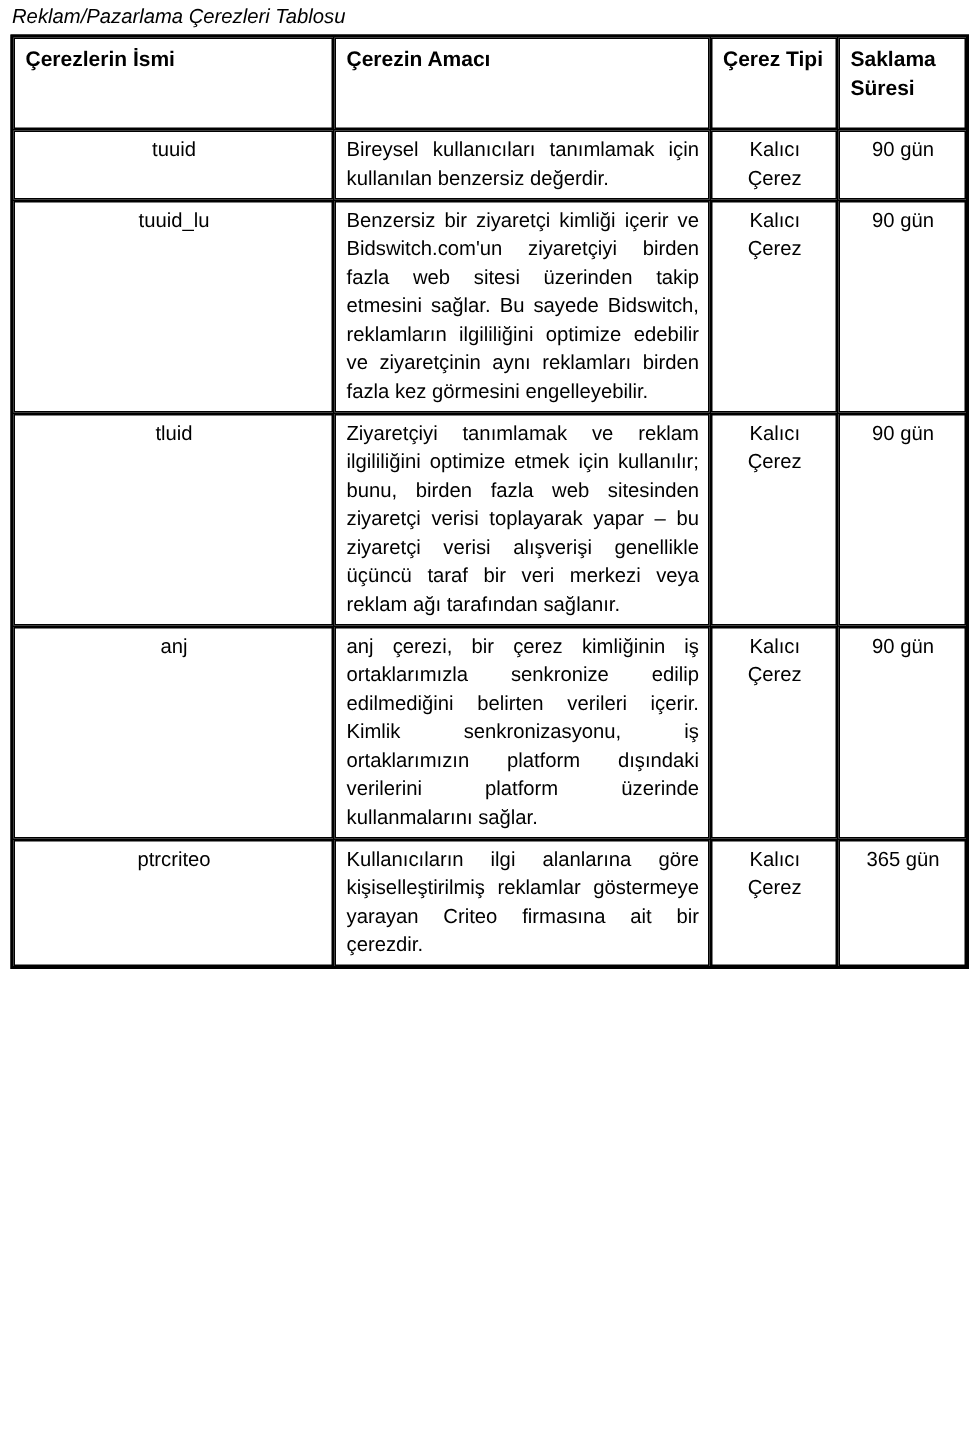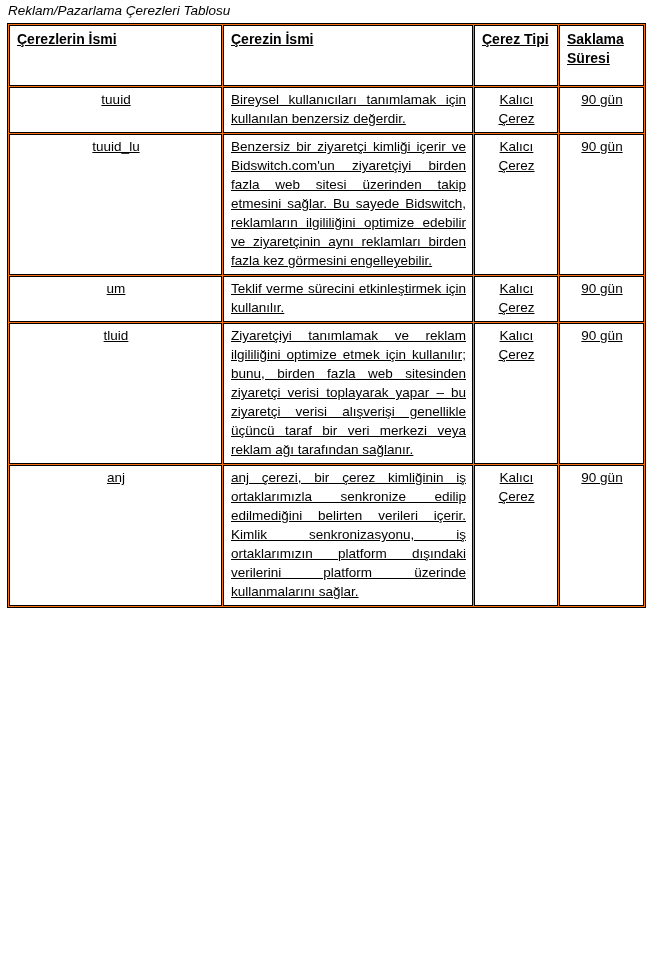--- a/index.html
+++ b/index.html
@@ -20,24 +20,23 @@
     font-size: 13.5px;
     line-height: 16px;
     margin: 0 0 4px 1px;
     color: #000000;
   }
   table.cookies {
     
     border-collapse: separate;
     border-spacing: 1px;
     border: 1px solid #000;
-    background: #f97316;
+    background: #000000;
     table-layout: fixed;
     width: 636px;
-    text-decoration: underline;
   }
   col.c-name     { width: 213px; }
   col.c-purpose  { width: 250px; }
   col.c-type     { width: 84px;  }
   col.c-duration { width: 85px;  }
   th, td {
     border: 1px solid #000;
     vertical-align: top;
     background: #ffffff;
     font-size: 13.5px;
@@ -66,60 +65,60 @@
   <table class="cookies">
     <colgroup>
       <col class="c-name">
       <col class="c-purpose">
       <col class="c-type">
       <col class="c-duration">
     </colgroup>
     <thead>
       <tr>
         <th>Çerezlerin İsmi</th>
-        <th>Çerezin İsmi</th>
+        <th>Çerezin Amacı</th>
         <th>Çerez Tipi</th>
         <th>Saklama Süresi</th>
       </tr>
     </thead>
     <tbody>
   <tr>
     <td>tuuid</td>
     <td class="purpose">Bireysel kullanıcıları tanımlamak için kullanılan benzersiz değerdir.</td>
     <td>Kalıcı Çerez</td>
     <td>90 gün</td>
   </tr>
 
   <tr>
     <td>tuuid_lu</td>
     <td class="purpose">Benzersiz bir ziyaretçi kimliği içerir ve Bidswitch.com'un ziyaretçiyi birden fazla web sitesi üzerinden takip etmesini sağlar. Bu sayede Bidswitch, reklamların ilgililiğini optimize edebilir ve ziyaretçinin aynı reklamları birden fazla kez görmesini engelleyebilir.</td>
     <td>Kalıcı Çerez</td>
     <td>90 gün</td>
   </tr>
 
-  <tr>
-    <td>um</td>
-    <td class="purpose">Teklif verme sürecini etkinleştirmek için kullanılır.</td>
-    <td>Kalıcı Çerez</td>
-    <td>90 gün</td>
-  </tr>
 
 
   <tr>
     <td>tluid</td>
     <td class="purpose">Ziyaretçiyi tanımlamak ve reklam ilgililiğini optimize etmek için kullanılır; bunu, birden fazla web sitesinden ziyaretçi verisi toplayarak yapar – bu ziyaretçi verisi alışverişi genellikle üçüncü taraf bir veri merkezi veya reklam ağı tarafından sağlanır.</td>
     <td>Kalıcı Çerez</td>
     <td>90 gün</td>
   </tr>
 
   <tr>
     <td>anj</td>
     <td class="purpose">anj çerezi, bir çerez kimliğinin iş ortaklarımızla senkronize edilip edilmediğini belirten verileri içerir. Kimlik senkronizasyonu, iş ortaklarımızın platform dışındaki verilerini platform üzerinde kullanmalarını sağlar.</td>
     <td>Kalıcı Çerez</td>
     <td>90 gün</td>
   </tr>
 
 
 
+  <tr>
+    <td>ptrcriteo</td>
+    <td class="purpose">Kullanıcıların ilgi alanlarına göre kişiselleştirilmiş reklamlar göstermeye yarayan Criteo firmasına ait bir çerezdir.</td>
+    <td>Kalıcı Çerez</td>
+    <td>365 gün</td>
+  </tr>
 
 </tbody>
   </table>
 </div>
 
 </body></html>

